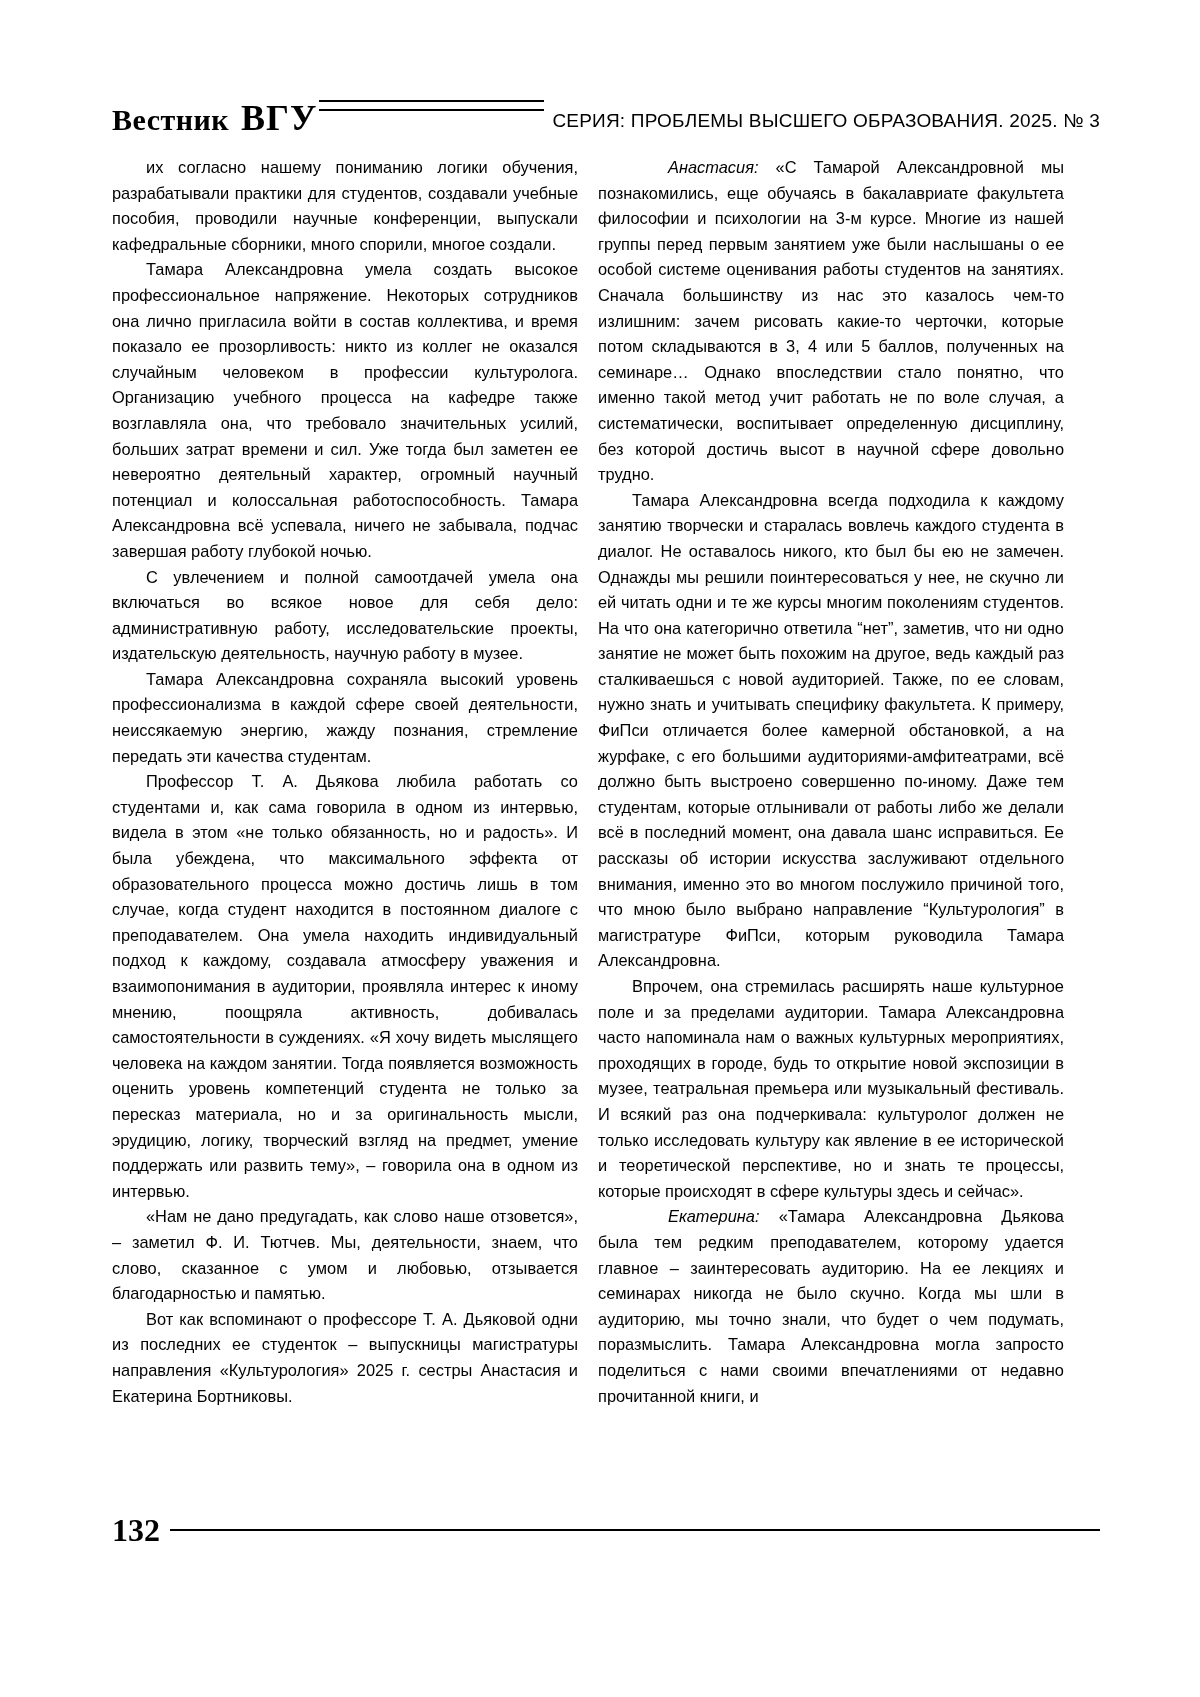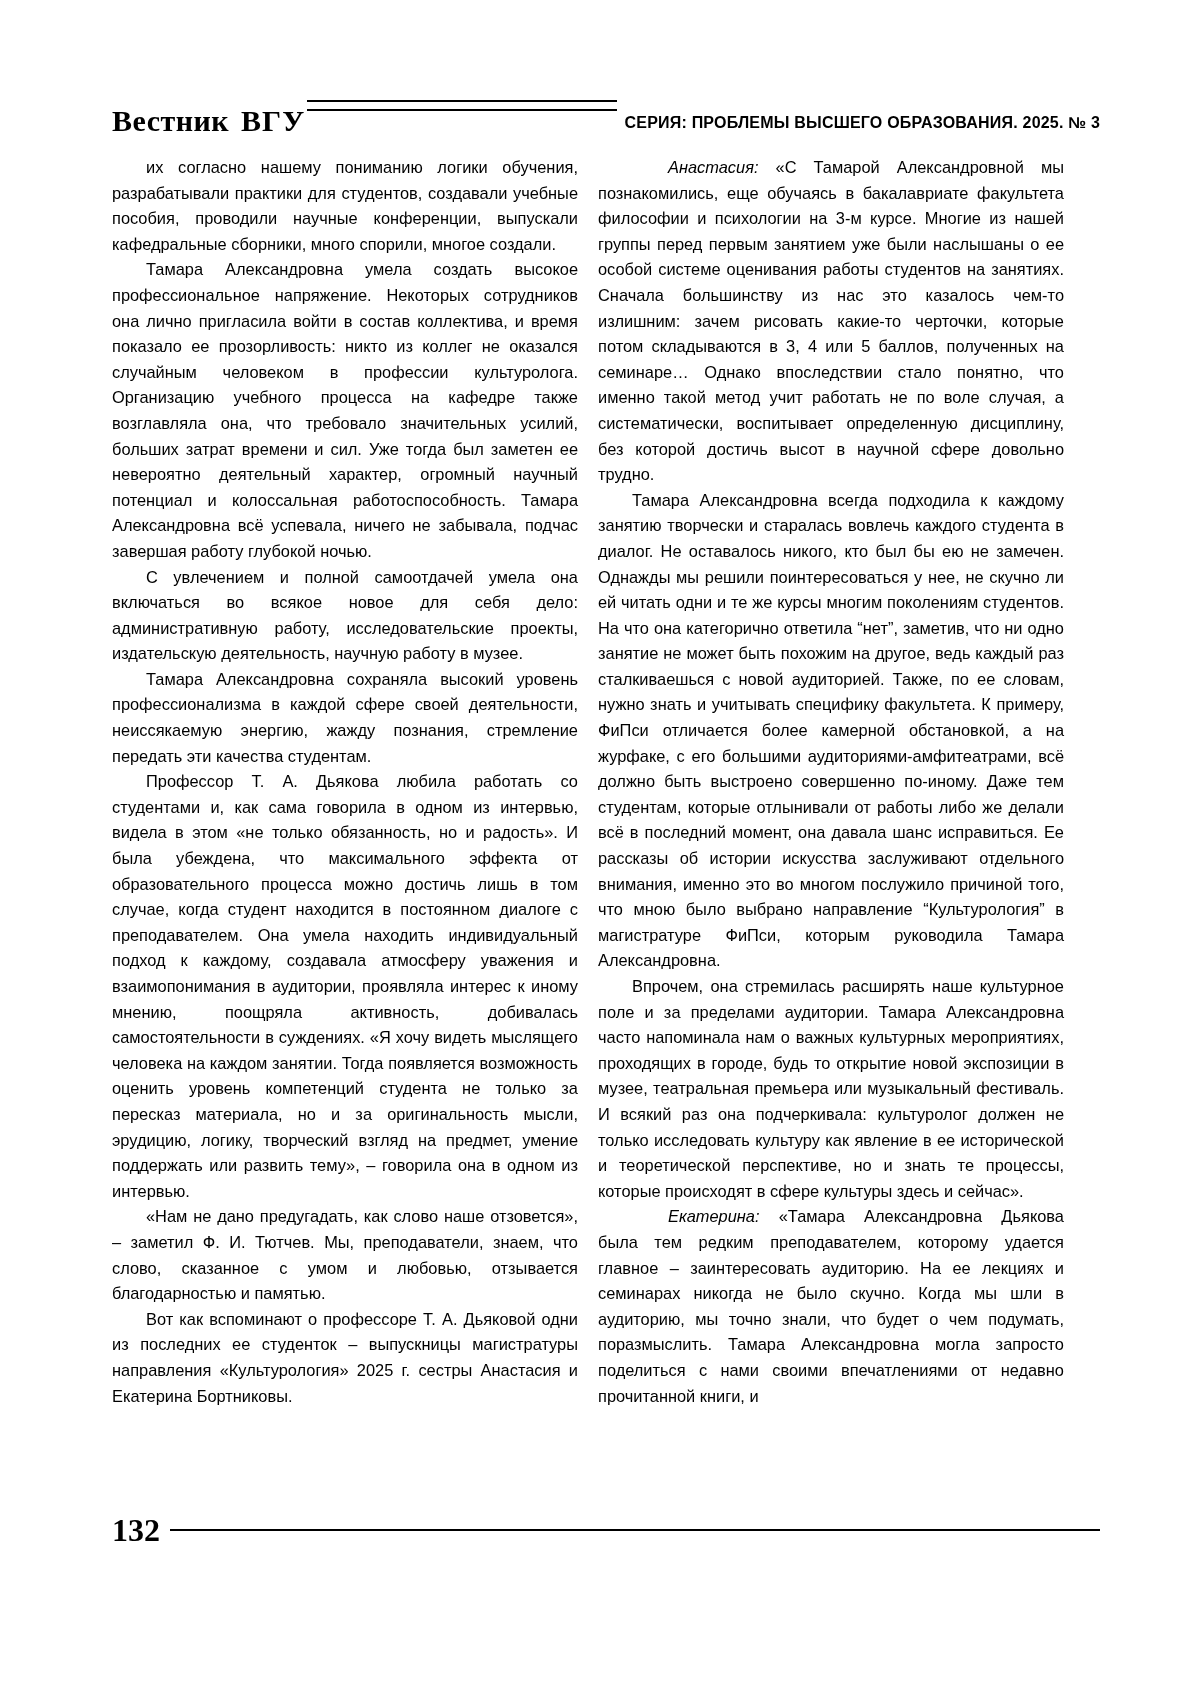--- a/index.html
+++ b/index.html
@@ -40,43 +40,43 @@
   .masthead .m1 {
     font-family: "Liberation Serif", serif;
     font-weight: bold;
     font-size: 30px;
     letter-spacing: 0.5px;
     line-height: 1;
   }
   .masthead .m2 {
     font-family: "Liberation Serif", serif;
     font-weight: bold;
-    font-size: 30px;
+    font-size: 36px;
     letter-spacing: 1px;
     line-height: 1;
     margin-left: 12px;
   }
   .rule-wrap {
     flex: 1;
     display: flex;
     align-items: center;
     height: 100%;
     padding-bottom: 9px;
   }
   .rule {
     width: 100%;
     height: 7px;
     border-top: 2px solid #000;
     border-bottom: 2px solid #000;
     margin-left: 2px;
     margin-right: 8px;
   }
   .header-right {
-    font-size: 16px;
-    font-weight: bold;
+    font-size: 19px;
+    font-weight: normal;
     letter-spacing: 0.2px;
     white-space: nowrap;
     padding-bottom: 4px;
   }
 
   
   .columns {
     position: absolute;
     top: 155px;
     left: 112px;
@@ -137,21 +137,21 @@
   </div>
 
   <div class="columns">
 
     <div class="col">
       <p>их согласно нашему пониманию логики обучения, разрабатывали практики для студентов, создавали учебные пособия, проводили научные конференции, выпускали кафедральные сборники, много спорили, многое создали.</p>
       <p>Тамара Александровна умела создать высокое профессиональное напряжение. Некоторых сотрудников она лично пригласила войти в состав коллектива, и время показало ее прозорливость: никто из коллег не оказался случайным человеком в профессии культуролога. Организацию учебного процесса на кафедре также возглавляла она, что требовало значительных усилий, больших затрат времени и сил. Уже тогда был заметен ее невероятно деятельный характер, огромный научный потенциал и колоссальная работоспособность. Тамара Александровна всё успевала, ничего не забывала, подчас завершая работу глубокой ночью.</p>
       <p>С увлечением и полной самоотдачей умела она включаться во всякое новое для себя дело: административную работу, исследовательские проекты, издательскую деятельность, научную работу в музее.</p>
       <p>Тамара Александровна сохраняла высокий уровень профессионализма в каждой сфере своей деятельности, неиссякаемую энергию, жажду познания, стремление передать эти качества студентам.</p>
       <p>Профессор Т. А. Дьякова любила работать со студентами и, как сама говорила в одном из интервью, видела в этом «не только обязанность, но и радость». И была убеждена, что максимального эффекта от образовательного процесса можно достичь лишь в том случае, когда студент находится в постоянном диалоге с преподавателем. Она умела находить индивидуальный подход к каждому, создавала атмосферу уважения и взаимопонимания в аудитории, проявляла интерес к иному мнению, поощряла активность, добивалась самостоятельности в суждениях. «Я хочу видеть мыслящего человека на каждом занятии. Тогда появляется возможность оценить уровень компетенций студента не только за пересказ материала, но и за оригинальность мысли, эрудицию, логику, творческий взгляд на предмет, умение поддержать или развить тему», – говорила она в одном из интервью.</p>
-      <p>«Нам не дано предугадать, как слово наше отзовется», – заметил Ф. И. Тютчев. Мы, преподаватели, знаем, что слово, сказанное с умом и любовью, отзывается благодарностью и памятью.</p>
+      <p>«Нам не дано предугадать, как слово наше отзовется», – заметил Ф. И. Тютчев. Мы, деятельности, знаем, что слово, сказанное с умом и любовью, отзывается благодарностью и памятью.</p>
       <p>Вот как вспоминают о профессоре Т. А. Дьяковой одни из последних ее студенток – выпускницы магистратуры направления «Культурология» 2025 г. сестры Анастасия и Екатерина Бортниковы.</p>
     </div>
 
     <div class="col">
       <p><span class="ital">Анастасия:</span><span> «С Тамарой Александровной мы познакомились, еще обучаясь в бакалавриате факультета философии и психологии на 3-м курсе. Многие из нашей группы перед первым занятием уже были наслышаны о ее особой системе оценивания работы студентов на занятиях. Сначала большинству из нас это казалось чем-то излишним: зачем рисовать какие-то черточки, которые потом складываются в 3, 4 или 5 баллов, полученных на семинаре… Однако впоследствии стало понятно, что именно такой метод учит работать не по воле случая, а систематически, воспитывает определенную дисциплину, без которой достичь высот в научной сфере довольно трудно.</span></p>
       <p>Тамара Александровна всегда подходила к каждому занятию творчески и старалась вовлечь каждого студента в диалог. Не оставалось никого, кто был бы ею не замечен. Однажды мы решили поинтересоваться у нее, не скучно ли ей читать одни и те же курсы многим поколениям студентов. На что она категорично ответила “нет”, заметив, что ни одно занятие не может быть похожим на другое, ведь каждый раз сталкиваешься с новой аудиторией. Также, по ее словам, нужно знать и учитывать специфику факультета. К примеру, ФиПси отличается более камерной обстановкой, а на журфаке, с его большими аудиториями-амфитеатрами, всё должно быть выстроено совершенно по-иному. Даже тем студентам, которые отлынивали от работы либо же делали всё в последний момент, она давала шанс исправиться. Ее рассказы об истории искусства заслуживают отдельного внимания, именно это во многом послужило причиной того, что мною было выбрано направление “Культурология” в магистратуре ФиПси, которым руководила Тамара Александровна.</p>
       <p>Впрочем, она стремилась расширять наше культурное поле и за пределами аудитории. Тамара Александровна часто напоминала нам о важных культурных мероприятиях, проходящих в городе, будь то открытие новой экспозиции в музее, театральная премьера или музыкальный фестиваль. И всякий раз она подчеркивала: культуролог должен не только исследовать культуру как явление в ее исторической и теоретической перспективе, но и знать те процессы, которые происходят в сфере культуры здесь и сейчас».</p>
       <p><span class="ital">Екатерина:</span><span> «Тамара Александровна Дьякова была тем редким преподавателем, которому удается главное – заинтересовать аудиторию. На ее лекциях и семинарах никогда не было скучно. Когда мы шли в аудиторию, мы точно знали, что будет о чем подумать, поразмыслить. Тамара Александровна могла запросто поделиться с нами своими впечатлениями от недавно прочитанной книги, и</span></p>
     </div>
 

